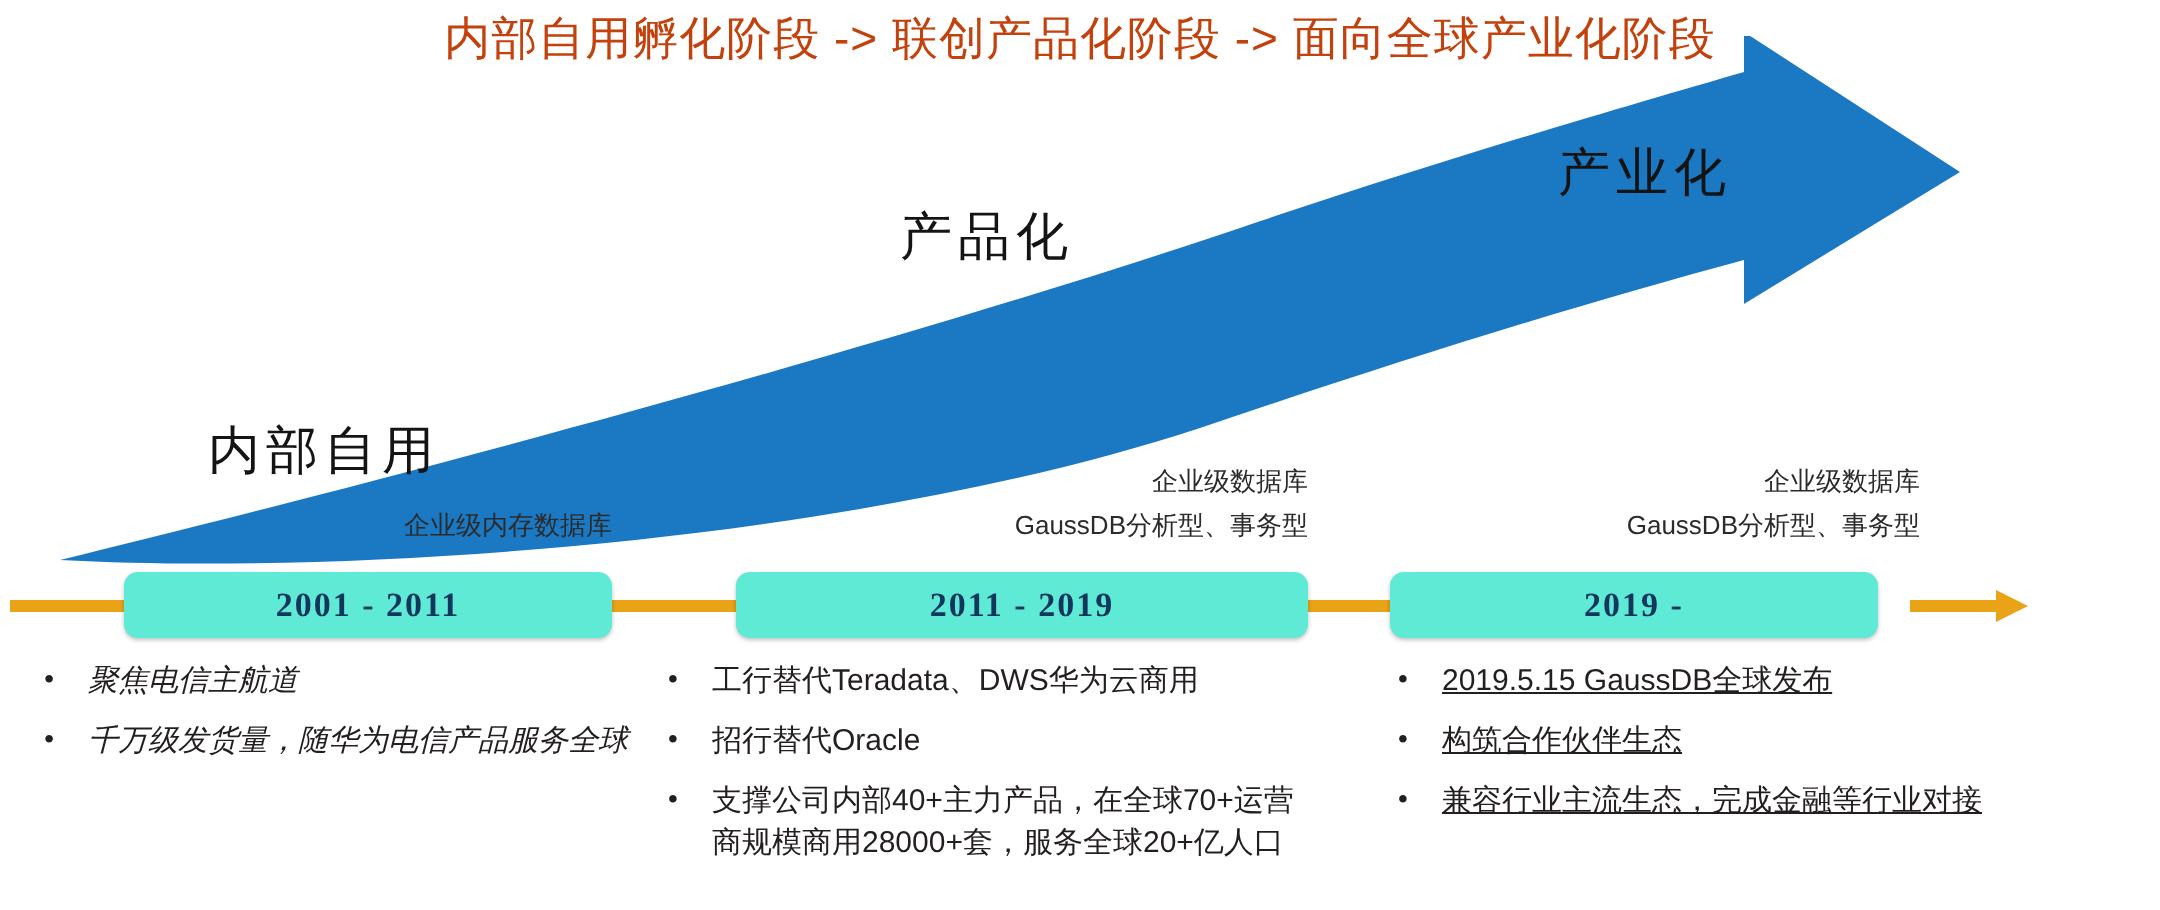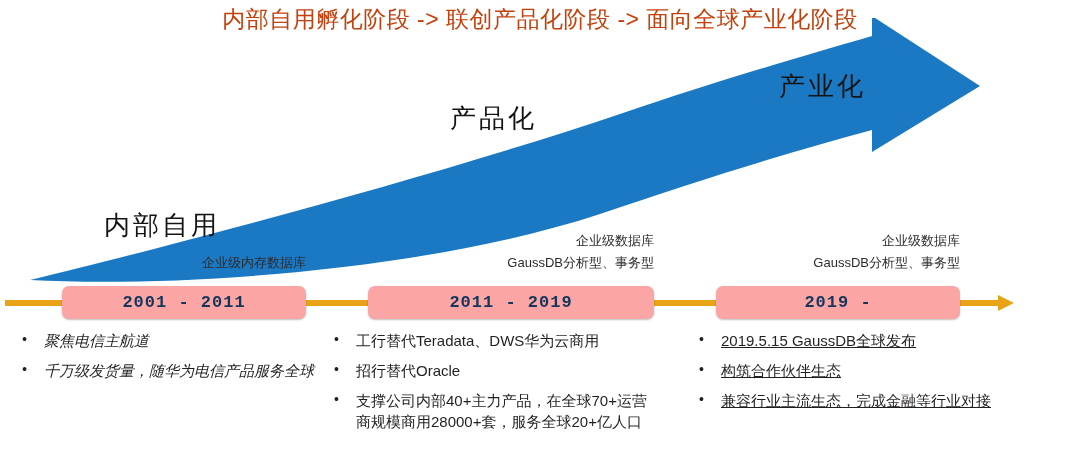--- a/index.html
+++ b/index.html
@@ -74,31 +74,31 @@
     height: 0;
     border-top: 8px solid transparent;
     border-bottom: 8px solid transparent;
     border-left: 16px solid #E8A317;
   }
 
   .badge {
     position: absolute;
     top: 0;
     height: 33px;
-    background: #fca5a5;
+    background: #5eead4;
     border-radius: 7px;
     box-shadow: 0 1px 2px rgba(0,0,0,0.25);
     display: flex;
     align-items: center;
     justify-content: center;
     font-size: 17px;
     font-weight: bold;
     color: #12365C;
     letter-spacing: 1px;
-    font-family: Liberation Mono, monospace;
+    font-family: Liberation Serif, serif;
   }
 
   
   .phase-caption {
     position: absolute;
     text-align: right;
     font-size: 13px;
     line-height: 22px;
     color: #2b2b2b;
     white-space: nowrap;
@@ -174,21 +174,21 @@
 
 <div id="timeline">
   <div class="tl-line" style="left:5px;   width:60px;"></div>
   <div class="tl-line" style="left:300px; width:70px;"></div>
   <div class="tl-line" style="left:650px; width:70px;"></div>
   <div class="tl-line" style="left:955px; width:45px;"></div>
   <div class="tl-arrowhead" style="left:998px;"></div>
 
   <div class="badge" style="left:62px; width:244px;">2001 - 2011</div>
   <div class="badge" style="left:368px; width:286px;">2011 - 2019</div>
-  <div class="badge" style="left:716px; width:244px;">2019 -</div>
+  <div class="badge" style="left:695px; width:244px;">2019 -</div>
 </div>
 
 <div class="bullets" id="bullets-1">
   <ul>
     <li>聚焦电信主航道</li>
     <li>千万级发货量，随华为电信产品服务全球</li>
   </ul>
 </div>
 
 <div class="bullets" id="bullets-2">

